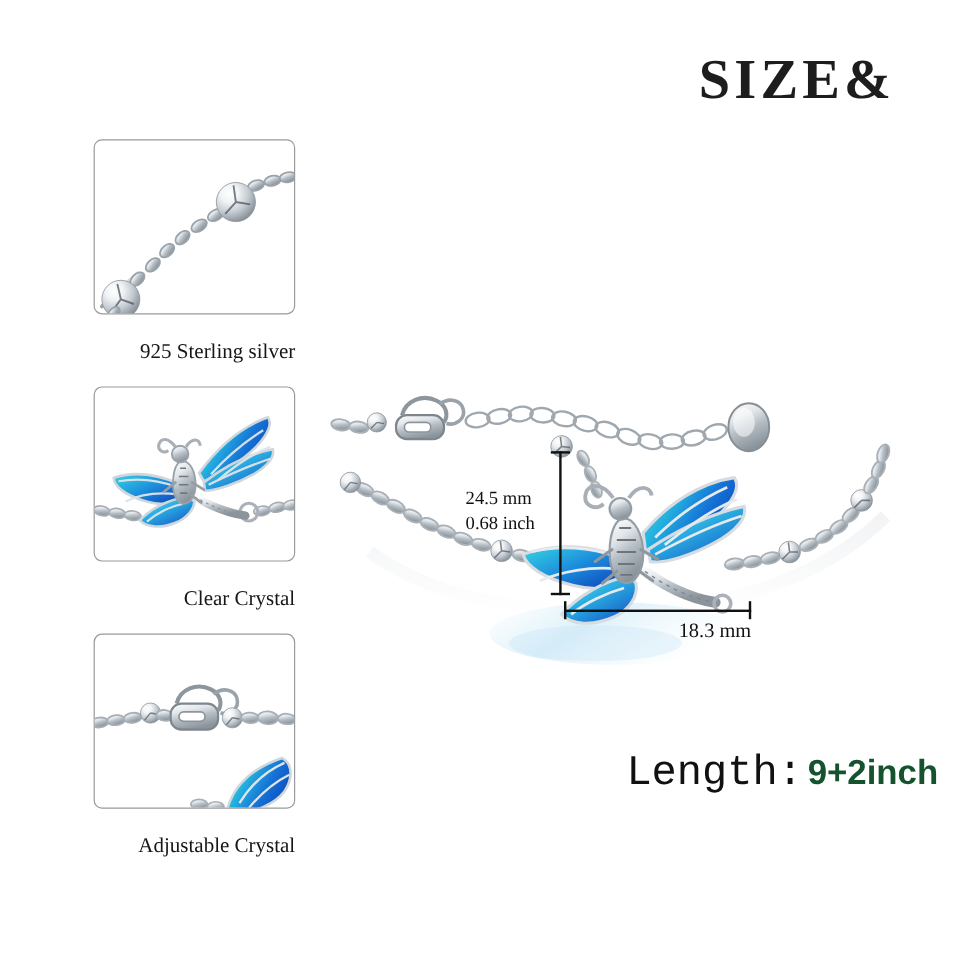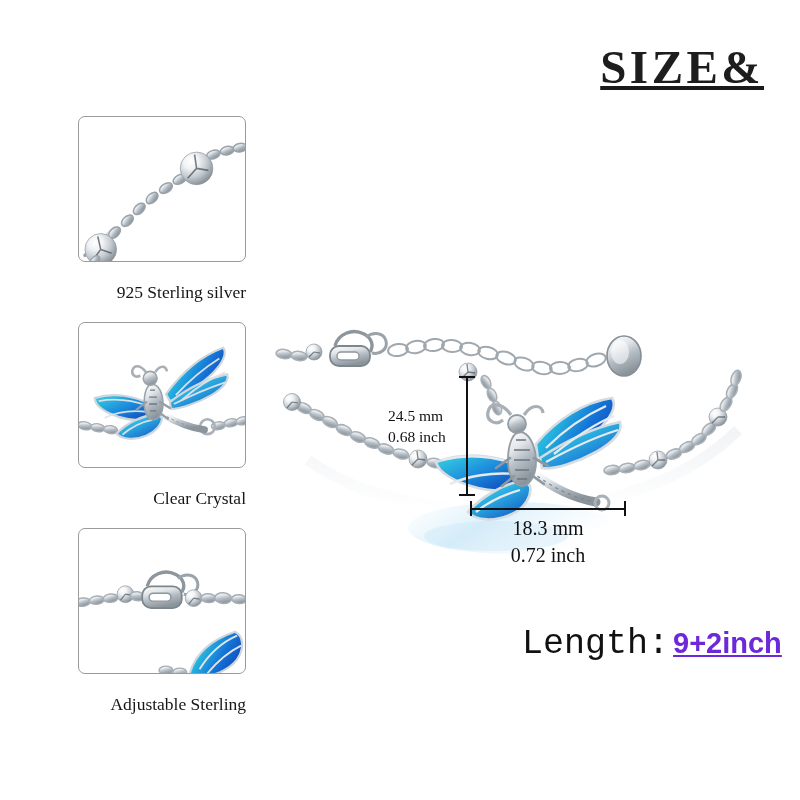--- a/index.html
+++ b/index.html
@@ -12,25 +12,24 @@
     height: 800px;
     position: relative;
     overflow: hidden;
     font-family: "Liberation Serif", serif;
     color: #1a1a1a;
   }
 
   
   #title-block {
     position: absolute;
-    right: 36px;
+    right: 54px;
     top: 44px;
     text-align: center;
     line-height: 1.02;
-    text-decoration: underline;
   }
   #title-block .tline {
     font-family: "Liberation Serif", serif;
     font-weight: 700;
     font-size: 47px;
     letter-spacing: 3.5px;
     color: #1d1d1d;
     display: block;
     white-space: nowrap;
   }
@@ -107,23 +106,23 @@
     font-family: "Liberation Serif", serif;
     font-size: 15.5px;
     line-height: 1.33;
     color: #111;
     white-space: nowrap;
   }
   #dim-h-text {
     position: absolute;
     left: 470px; top: 515px;
     width: 156px;
-    text-align: center;
+    text-align: right;
     font-family: "Liberation Serif", serif;
-    font-size: 20px;
+    font-size: 17px;
     line-height: 1.33;
     color: #111;
     white-space: nowrap;
   }
 
   
   #length-label {
     position: absolute;
     left: 522px;
     top: 624px;
@@ -131,23 +130,22 @@
   }
   #length-label .lab {
     font-family: Liberation Mono, monospace;
     font-size: 35px;
     color: #111;
   }
   #length-label .val {
     font-family: "Liberation Sans", sans-serif;
     font-weight: 700;
     font-size: 29px;
-    color: #6d28d9;
+    color: #14532d;
     margin-left: 4px;
-    text-decoration: underline;
   }
 
   svg { display: block; overflow: visible; }
 </style>
 </head>
 <body>
 
 <div id="title-block">
   <span class="tline first">SIZE&amp;</span>
 </div>
@@ -308,21 +306,21 @@
       <path d="M122 142 C132 126 146 114 160 108"></path>
       <path d="M130 146 C140 134 152 124 164 118"></path>
     </g>
 
     <g stroke="#a7aeb5" stroke-width="1.4" fill="url(#gSilver)">
       <ellipse cx="88" cy="143" rx="7" ry="4.2"></ellipse>
       <ellipse cx="102" cy="145" rx="7" ry="4.2"></ellipse>
     </g>
   </svg>
 </div>
-<div class="thumb-caption" id="caption-3">Adjustable Sterling</div>
+<div class="thumb-caption" id="caption-3">Adjustable Crystal</div>
 
 <div id="hero">
   <svg viewBox="0 0 520 280" width="520" height="280">
 
     <ellipse cx="245" cy="218" rx="105" ry="26" fill="url(#gShadowBlue)" opacity="0.65"></ellipse>
     <ellipse cx="228" cy="226" rx="72" ry="15" fill="#bfe2f4" opacity="0.3"></ellipse>
 
     <path d="M40 150 C90 186 160 202 250 200 C340 198 420 170 470 120" fill="none" stroke="url(#gChainRefl)" stroke-width="11" opacity="0.5"></path>
 
     <g stroke="#a9b0b7" stroke-width="1.6" fill="url(#gSilver)">
@@ -452,18 +450,17 @@
 <div id="dim-v-text">
   <div>24.5 mm</div>
   <div>0.68 inch</div>
 </div>
 
 <div class="dim-line" id="dim-h-line"></div>
 <div id="dim-h-cap-left"></div>
 <div id="dim-h-cap-right"></div>
 <div id="dim-h-text">
   <div>18.3 mm</div>
-  <div>0.72 inch</div>
 </div>
 
 <div id="length-label">
   <span class="lab">Length:</span><span class="val">9+2inch</span>
 </div>
 
 </body></html>

